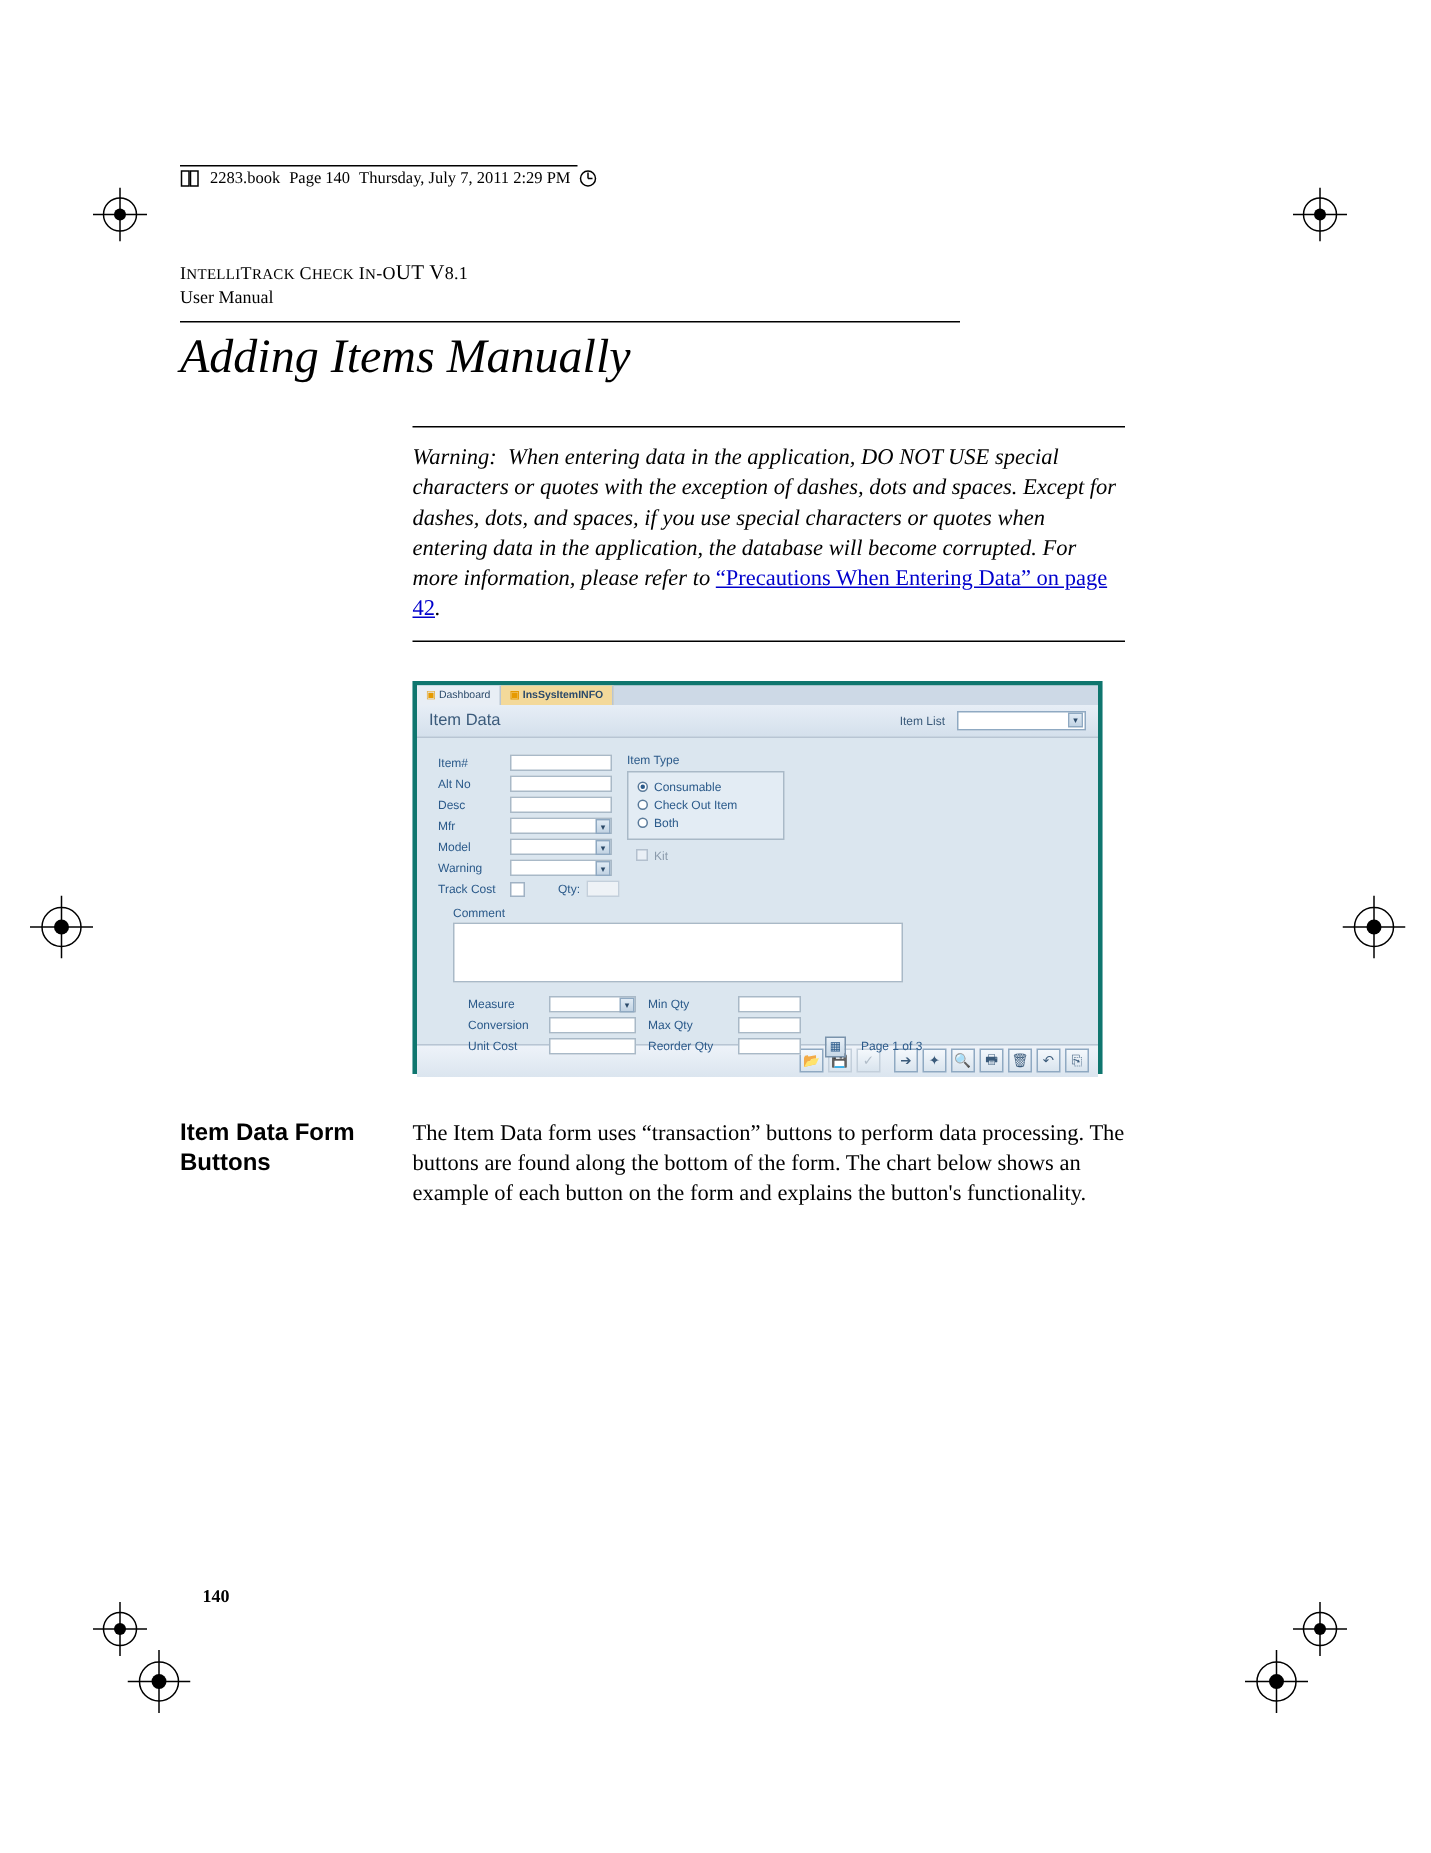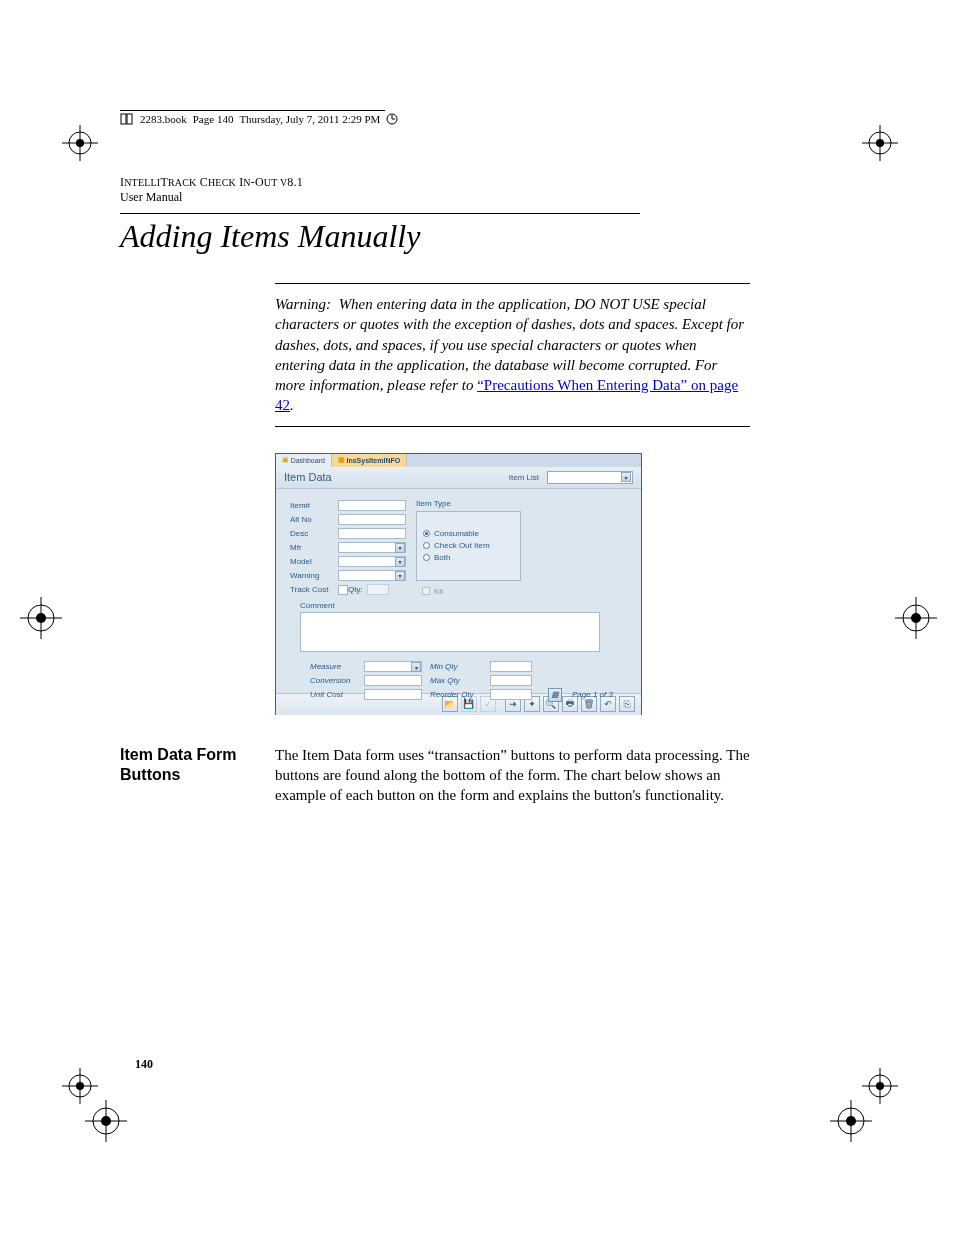--- a/index.html
+++ b/index.html
@@ -72,24 +72,24 @@
   }
   .para {
     font-size: 15px;
     line-height: 1.35;
     margin-bottom: 18px;
   }
   .para b { font-weight: bold; }
 
   
   .screenshot {
-    width: 367px;
+    width: 460px;
     height: 262px;
     background: #dbe6ef;
-    border: 1px solid #0f766e;
+    border: 3px solid #0f766e;
     font-family: Verdana, Arial, sans-serif;
     font-size: 8px;
     color: #2b4a6a;
     margin-bottom: 30px;
   }
   .ss-tabs {
     height: 13px;
     background: #cdd9e6;
     display: flex;
     align-items: stretch;
@@ -139,49 +139,49 @@
   .ss-label { width: 48px; color: #2b5a8a; font-size: 8px; }
   .ss-in {
     width: 68px; height: 11px;
     background: #fff; border: 1px solid #a9b9c7;
     display:flex;align-items:center;justify-content:flex-end;
   }
   .ss-in.dd { padding-right:0; }
   .ss-chk {
     width:10px;height:10px;border:1px solid #a0b2c4;background:#fff;margin-left:0;
   }
-  .ss-qty-lab { font-size:8px; color:#2b5a8a; margin-right:4px; }
+  .ss-qty-lab { font-size:8px; color:#2b5a8a; margin-left:22px; margin-right:4px; }
   .ss-qty-in { width:22px;height:11px;background:#eef2f6;border:1px solid #c3cfdb; }
   .col2 {
     position:absolute; left:140px; top:10px; width:105px;
   }
   .c2-title { color:#2b5a8a; font-size:8px; margin-bottom:3px; }
   .c2-box {
     border:1px solid #a9b9c7; background:#e3ecf4;
-    padding:16px 6px; font-size:8px; color:#2b5a8a;text-align:right;
+    padding:4px 6px; font-size:8px; color:#2b5a8a;text-align:right;
   }
   .c2-box label { display:flex; align-items:center; gap:4px; height:12px; }
   .c2-radio { width:7px;height:7px;border:1px solid #5a7a9a;border-radius:50%;background:#fff;display:inline-flex;align-items:center;justify-content:center; }
   .c2-radio.sel::after{content:"";width:3px;height:3px;background:#2b5a8a;border-radius:50%;}
   .c2-kit { margin-top:6px; font-size:8px; color:#8a9aab; display:flex;align-items:center;gap:4px; padding-left:6px;}
   .c2-kit .kbox{width:8px;height:8px;border:1px solid #b3c0ce;background:#eaf0f6;}
   .comment-area {
     margin-top:4px;
     margin-left:0;
   }
   .comment-area .cl { color:#2b5a8a; font-size:8px; margin-left:10px; }
   .comment-box {
     margin-top:2px; margin-left:10px;
     width:300px; height:40px;
     background:#fff; border:1px solid #a9b9c7;
   }
   .lower-block {
     margin-top:8px; margin-left:20px;
   }
-  .lower-row { display:flex; align-items:center; height:14px;font-style:italic; }
+  .lower-row { display:flex; align-items:center; height:14px; }
   .lower-row .ll { width:54px; color:#2b5a8a; font-size:8px; }
   .lower-row .li { width:58px; height:11px; background:#fff; border:1px solid #a9b9c7; display:flex;justify-content:flex-end; }
   .lower-row .rl { width:56px; margin-left:8px; color:#2b5a8a; font-size:8px; }
   .lower-row .ri { width:42px; height:11px; background:#fff; border:1px solid #a9b9c7; margin-left:4px;}
   .img-icon {
     width:14px;height:14px;border:1px solid #7a93ac;background:linear-gradient(#e8f0f8,#c8d8e6);
     display:inline-flex;align-items:center;justify-content:center;font-size:8px;color:#2b5a8a;margin-left:16px;
   }
   .pager { font-size:8px; color:#2b5a8a; margin-left:10px; }
   .ss-toolbar {
@@ -306,21 +306,21 @@
     <span class="page-icon">
       <svg width="12" height="12">
           <circle cx="6" cy="6" r="5" fill="none" stroke="#000"></circle>
           <line x1="6" y1="6" x2="6" y2="2" stroke="#000"></line>
           <line x1="6" y1="6" x2="9" y2="6" stroke="#000"></line>
         </svg>
     </span>
   </div>
 
   <div class="header-block">
-    <div class="line1">I<span style="font-size:10px">NTELLI</span>T<span style="font-size:10px">RACK</span> C<span style="font-size:10px">HECK</span> I<span style="font-size:10px">N</span>-O<span style="font-size:10px">UT V</span>8.1</div>
+    <div class="line1">I<span style="font-size:10px">NTELLI</span>T<span style="font-size:10px">RACK</span> C<span style="font-size:10px">HECK</span> I<span style="font-size:10px">N</span>-O<span style="font-size:14px">UT V</span>8.1</div>
     <div>User Manual</div>
   </div>
   <div class="title-rule"></div>
   <div class="section-title">Adding Items Manually</div>
 
   <div class="body-col">
     <div class="warning-box">
       <span>Warning:</span>&nbsp;&nbsp;<span>When entering data in the application, DO NOT USE special characters or quotes with the exception of dashes, dots and spaces. Except for dashes, dots, and spaces, if you use special characters or quotes when entering data in the application, the database will become corrupted. For more information, please refer to </span><a class="link">“Precautions When Entering Data” on page 42</a><span>.</span>
     </div>
 

